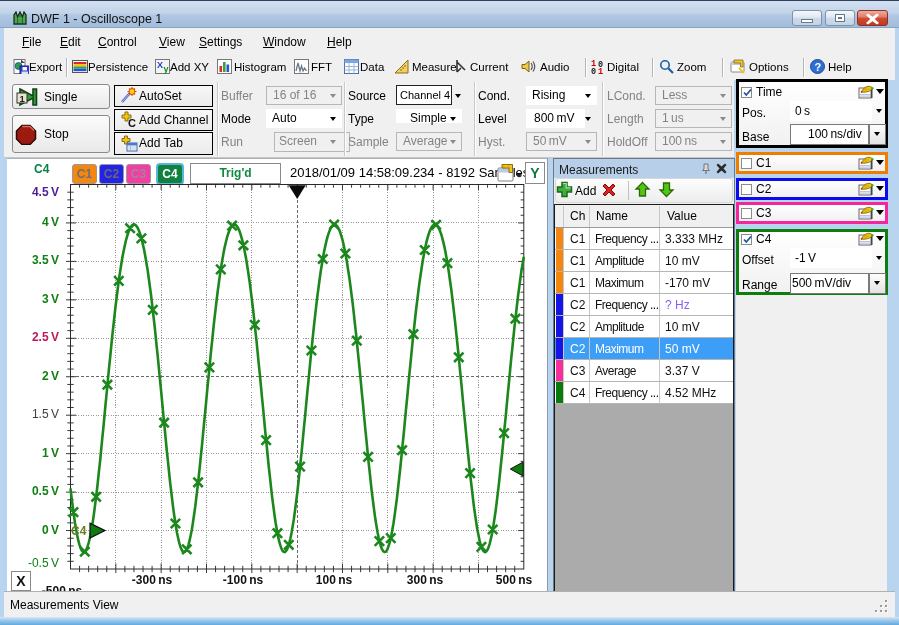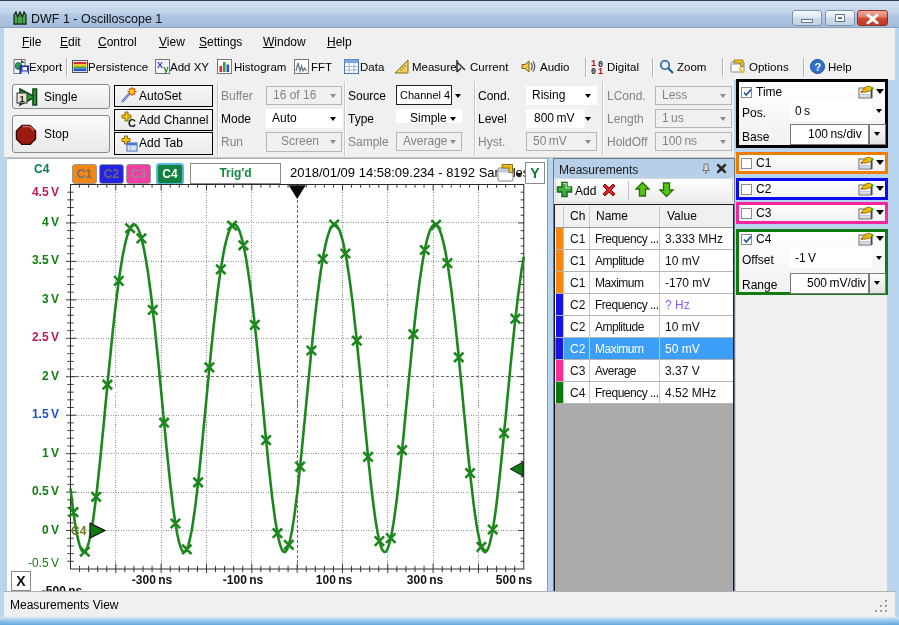--- a/index.html
+++ b/index.html
@@ -168,21 +168,21 @@
     <path d="M8 12 h8 M8 14 h8 M10.5 10.5 v5" stroke="#9ab4d8" stroke-width="0.8"></path>
   </svg>
 <div class="lab" style="left:139px;top:136px">Add Tab</div>
 <div class="lab gray" style="left:221px;top:89px">Buffer</div>
 <div class="lab" style="left:221px;top:112px">Mode</div>
 <div class="lab gray" style="left:221px;top:135px">Run</div>
 <div class="discombo" style="left:266px;top:86px;width:76px;height:19px;line-height:17px;padding-left:6px">16 of 16</div>
 <div class="arrg" style="left:330px;top:94px"></div>
 <div class="flatcombo" style="left:266px;top:109px;width:76px;height:19px;line-height:19px;padding-left:6px">Auto</div>
 <div class="arr" style="left:330px;top:117px"></div>
-<div class="discombo" style="left:266px;top:132px;width:76px;height:20px;line-height:17px;padding-left:14px">Screen</div>
+<div class="discombo" style="left:274px;top:132px;width:76px;height:20px;line-height:17px;padding-left:4px">Screen</div>
 <div class="arrg" style="left:330px;top:140px"></div>
 <div class="lab" style="left:348px;top:89px">Source</div>
 <div class="lab" style="left:348px;top:112px">Type</div>
 <div class="lab gray" style="left:348px;top:135px">Sample</div>
 <div class="flatcombo" style="left:396px;top:85px;width:56px;height:20px;line-height:18px;padding-left:3px;border:1px solid #222;font-size:11px">Channel 4</div>
 <div class="arr" style="left:455px;top:94px"></div>
 <div class="flatcombo" style="left:396px;top:109px;width:66px;height:14px;line-height:19px;padding-left:14px">Simple</div>
 <div class="arr" style="left:450px;top:117px"></div>
 <div class="discombo" style="left:396px;top:132px;width:66px;height:19px;line-height:17px;padding-left:6px">Average</div>
 <div class="arrg" style="left:450px;top:140px"></div>
@@ -217,27 +217,27 @@
 <div class="ab" style="left:190px;top:163px;width:91px;height:21px;background:#fff;border:1px solid #8a8a8a;color:#0f8a3f;font-weight:bold;text-align:center;line-height:19px">Trig'd</div>
 <div class="ab" style="left:290px;top:165px;width:237px;height:17px;overflow:hidden;white-space:nowrap;color:#000;font-size:13px">2018/01/09 14:58:09.234 - 8192 Samples</div>
 <svg class="ico" style="left:497px;top:163px" width="26" height="20" viewBox="0 0 26 20">
     <rect x="1" y="5" width="15" height="13" rx="1" fill="#fdfdfd" stroke="#828282"></rect>
     <rect x="2" y="6" width="13" height="3.5" fill="#b8cce8"></rect>
     <path d="M5 1.5 L15.5 1.5 L15.5 9.5 L12 9.5 L12 5 L5 5 Z" fill="#f5c518" stroke="#8a6d1a" stroke-width="1"></path>
     <path d="M5 1.5 L8.5 5 M10 1.5 L13.5 5" stroke="#caa00a" stroke-width="1"></path>
     <path d="M19 11 h6 l-3 3.5 Z" fill="#222"></path>
   </svg>
 <div class="ybtn" style="left:525px;top:162px;width:20px;height:22px;line-height:20px;color:#0f7a3f;font-size:14px">Y</div>
-<div class="lab" style="left:0;top:185px;width:59px;text-align:right;font-weight:bold;color:#be185d">4.5 V</div>
+<div class="lab" style="left:0;top:185px;width:59px;text-align:right;font-weight:bold;color:#4c1d95">4.5 V</div>
 <div class="lab" style="left:0;top:215px;width:59px;text-align:right;font-weight:bold;color:#108012">4 V</div>
 <div class="lab" style="left:0;top:253px;width:59px;text-align:right;font-weight:bold;color:#108012">3.5 V</div>
 <div class="lab" style="left:0;top:292px;width:59px;text-align:right;font-weight:bold;color:#108012">3 V</div>
 <div class="lab" style="left:0;top:330px;width:59px;text-align:right;font-weight:bold;color:#be185d">2.5 V</div>
 <div class="lab" style="left:0;top:369px;width:59px;text-align:right;font-weight:bold;color:#108012">2 V</div>
-<div class="lab" style="left:0;top:407px;width:59px;text-align:right;font-weight:bold;color:#1d4ed8">1.5 V</div>
+<div class="lab" style="left:0;top:407px;width:59px;text-align:right;font-weight:normal;color:#404040">1.5 V</div>
 <div class="lab" style="left:0;top:446px;width:59px;text-align:right;font-weight:bold;color:#108012">1 V</div>
 <div class="lab" style="left:0;top:484px;width:59px;text-align:right;font-weight:bold;color:#108012">0.5 V</div>
 <div class="lab" style="left:0;top:523px;width:59px;text-align:right;font-weight:bold;color:#108012">0 V</div>
 <div class="lab" style="left:0;top:556px;width:59px;text-align:right;font-weight:normal;color:#108012">-0.5 V</div>
 <div class="lab" style="left:22px;top:584px;width:80px;text-align:center;font-weight:bold;color:#111">-500 ns</div>
 <div class="lab" style="left:112px;top:573px;width:80px;text-align:center;font-weight:bold;color:#111">-300 ns</div>
 <div class="lab" style="left:203px;top:573px;width:80px;text-align:center;font-weight:bold;color:#111">-100 ns</div>
 <div class="lab" style="left:294px;top:573px;width:80px;text-align:center;font-weight:bold;color:#111">100 ns</div>
 <div class="lab" style="left:385px;top:573px;width:80px;text-align:center;font-weight:bold;color:#111">300 ns</div>
 <div class="lab" style="left:474px;top:573px;width:80px;text-align:center;font-weight:bold;color:#111">500 ns</div>
@@ -443,21 +443,21 @@
     <path d="M3.5 9 Q4 6.5 7 4.5 Q10 2.5 12.5 3.5 Q15 4.5 13.5 6.5 Q11 9 8 9 Q5 9.5 3.5 9 Z" fill="#f0c010" stroke="#8a6d08" stroke-width="0.9"></path>
     <path d="M5 7.5 L9 4.5 M6.5 8.5 L10.5 5.5" stroke="#c89c08" stroke-width="0.8"></path>
     <polygon points="13.5,3.5 16,5 14,7.5" fill="#2ab520"></polygon>
     <circle cx="3.6" cy="8.8" r="0.9" fill="#d02010"></circle>
   </svg>
 <div class="arr" style="left:876px;top:236px;border-left-width:4.5px;border-right-width:4.5px;border-top-width:5.5px"></div>
 <div class="lab" style="left:742px;top:253px">Offset</div>
 <div class="flatcombo" style="left:790px;top:248px;width:82px;height:20px;line-height:20px;padding-left:5px">-1 V</div>
 <div class="arr" style="left:876px;top:256px"></div>
 <div class="lab" style="left:742px;top:278px">Range</div>
-<div class="flatcombo" style="left:790px;top:273px;width:79px;height:21px;line-height:19px;padding-left:16px;border:1px solid #7a7a7a">500 mV/div</div>
+<div class="flatcombo" style="left:790px;top:273px;width:79px;height:21px;line-height:19px;padding-left:1px;border:1px solid #7a7a7a">500 mV/div</div>
 <div class="ab" style="left:869px;top:273px;width:17px;height:21px;background:linear-gradient(#fdfdfd,#e3e3e3);border:1px solid #7a7a7a"></div>
 <div class="arr" style="left:874px;top:281px"></div>
 <div class="ab" style="left:736px;top:295px;width:151px;height:296px;background:#f0f0f0"></div>
 <div class="ab" style="left:4px;top:591px;width:891px;height:1px;background:#b0b0b0"></div>
 <div class="ab" style="left:4px;top:592px;width:891px;height:25px;background:#f0f0f0"></div>
 <div class="lab" style="left:10px;top:598px">Measurements View</div>
 <div class="ab" style="left:885px;top:610px;width:2px;height:2px;background:#9a9a9a;box-shadow:1px 1px 0 #fff"></div>
 <div class="ab" style="left:885px;top:605px;width:2px;height:2px;background:#9a9a9a;box-shadow:1px 1px 0 #fff"></div>
 <div class="ab" style="left:885px;top:600px;width:2px;height:2px;background:#9a9a9a;box-shadow:1px 1px 0 #fff"></div>
 <div class="ab" style="left:880px;top:610px;width:2px;height:2px;background:#9a9a9a;box-shadow:1px 1px 0 #fff"></div>

